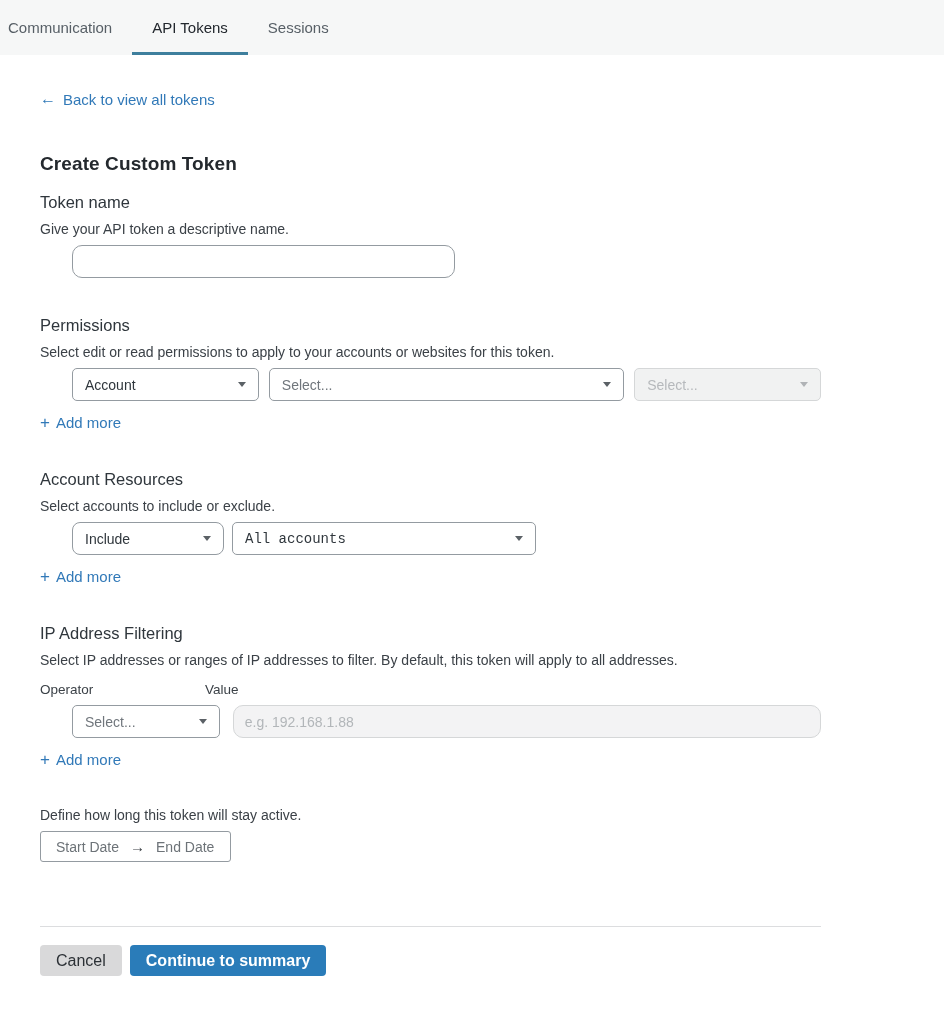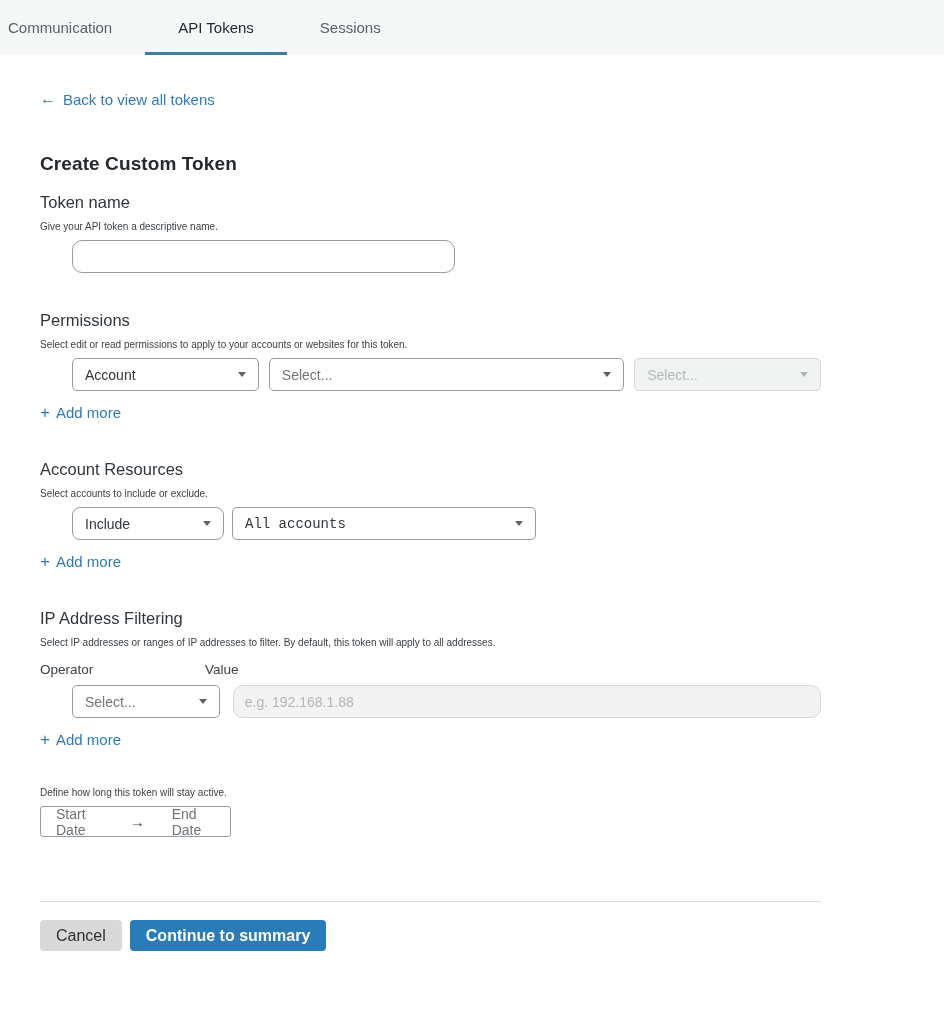--- a/index.html
+++ b/index.html
@@ -14,21 +14,21 @@
   
   .tabbar {
     height: 55px;
     background: #f6f7f7;
     display: flex;
     align-items: stretch;
   }
   .tab {
     display: flex;
     align-items: center;
-    padding: 0 33px;
+    padding: 0 20px;
     font-size: 15px;
     color: #575f66;
     cursor: pointer;
     position: relative;
   }
   .tab:first-child { padding-left: 8px; }
   .tab.active { color: #22272d; }
   .tab.active::after {
     content: "";
     position: absolute;
@@ -66,21 +66,21 @@
   .section { margin-top: 38px; }
   .section.first { margin-top: 18px; }
 
   h2.section-heading {
     font-size: 16.5px;
     font-weight: 400;
     color: #2f363c;
   }
   .section-desc {
     margin-top: 9px;
-    font-size: 10px;
+    font-size: 14px;
     color: #3b4147;
   }
 
   .controls-row {
     margin-top: 8px;
     display: flex;
     gap: 10px;
     align-items: center;
     padding-left: 32px;
   }
@@ -164,21 +164,21 @@
   
   .date-range {
     margin-top: 8px;
     width: 191px;
     height: 31px;
     border: 1px solid #949ba1;
     border-radius: 3px;
     display: inline-flex;
     align-items: center;
     padding: 0 15px;
-    gap: 27px;
+    gap: 11px;
     font-size: 14px;
     cursor: pointer;
     background: #fff;
   }
   .date-range .date-ph { color: #6d7378; }
   .date-range .range-arrow { color: #383d42; font-size: 15px; }
 
   
   .divider {
     margin-top: 64px;

